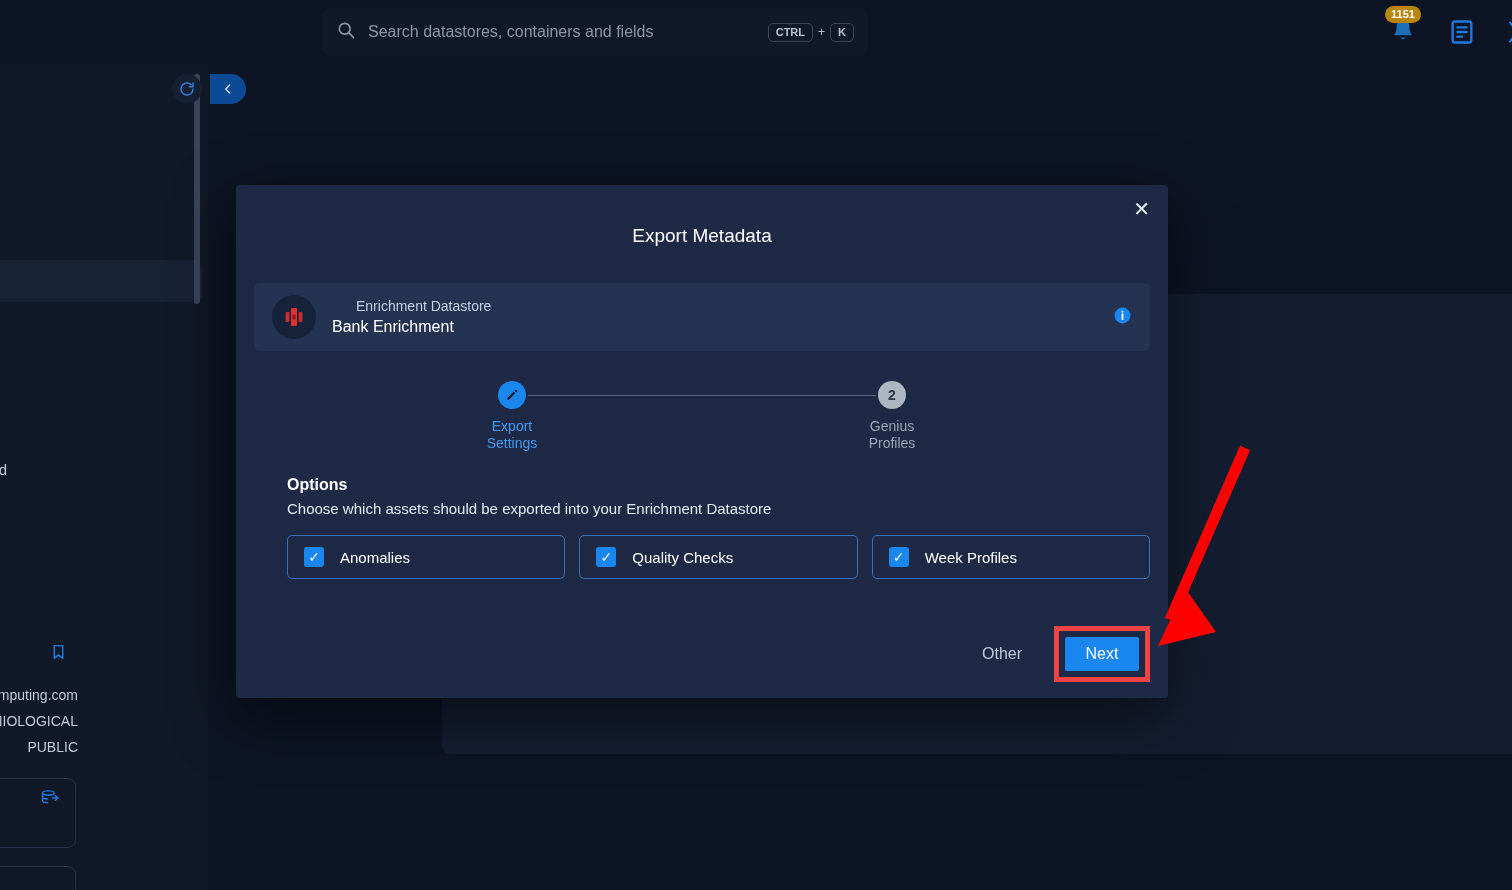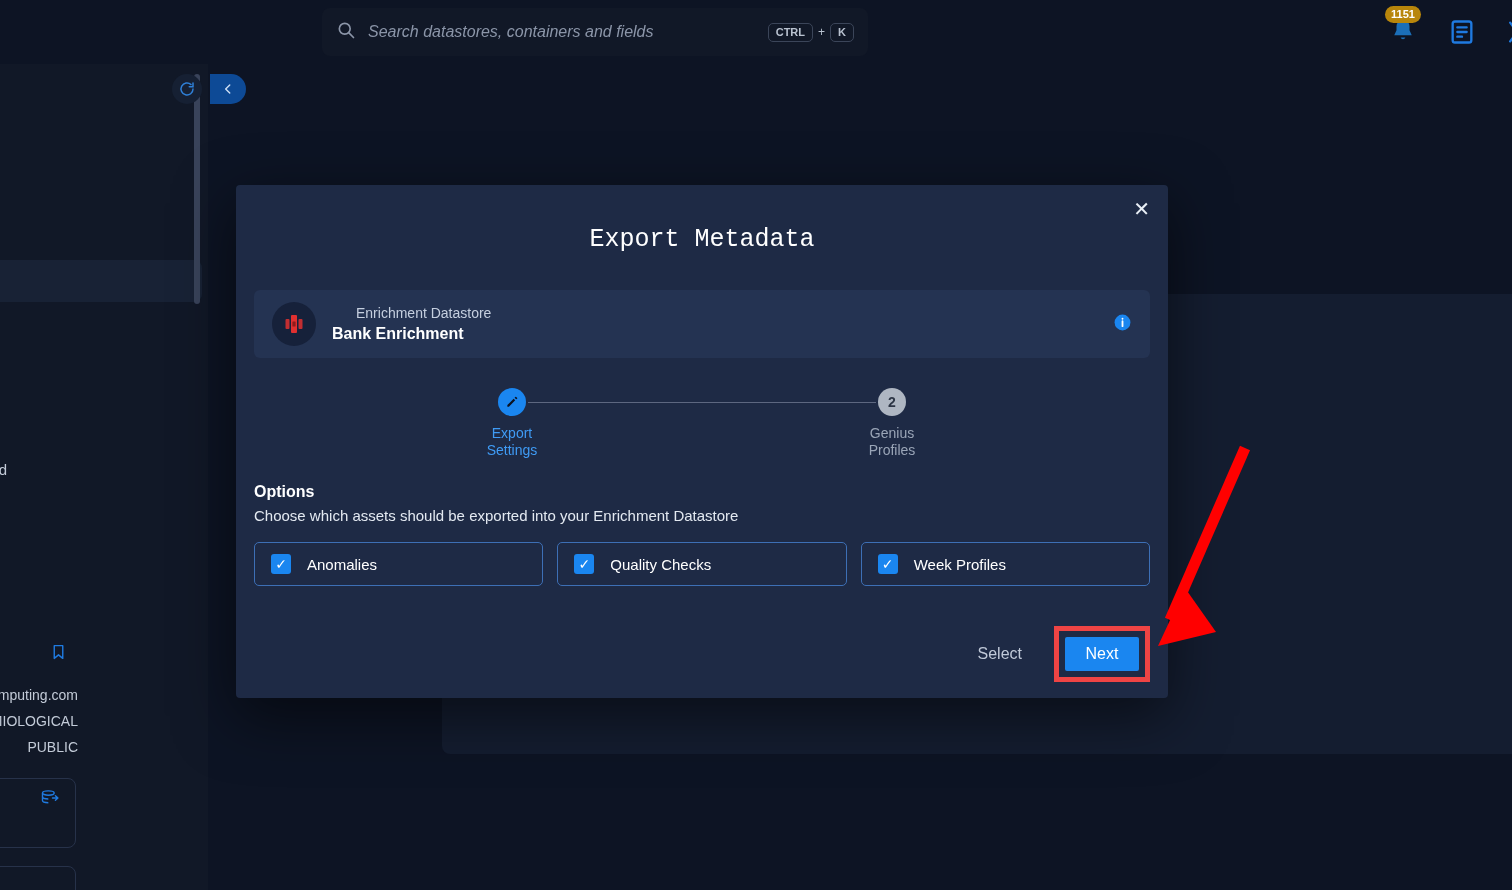--- a/index.html
+++ b/index.html
@@ -14,21 +14,21 @@
   
   .topbar {
     position: absolute; top: 0; left: 0; width: 1512px; height: 64px;
     background: #0d1424; z-index: 5;
   }
   .searchbox {
     position: absolute; left: 322px; top: 8px; width: 546px; height: 48px;
     background: #111827; border-radius: 8px;
     display: flex; align-items: center; padding: 0 14px; gap: 12px;
   }
-  .search-ph { color: #8b95a8; font-size: 16px; flex: 1; font-style: italic; }
+  .search-ph { color: #8b95a8; font-size: 16px; flex: 1; }
   .kbd-wrap { display: flex; align-items: center; gap: 5px; }
   .kbd {
     border: 1px solid #3b4559; border-radius: 5px; color: #b9c2d0;
     font-size: 11px; font-weight: bold; padding: 3px 7px; line-height: 1;
   }
   .kbd-plus { color: #b9c2d0; font-size: 12px; }
 
   .bell-wrap { position: absolute; left: 1388px; top: 16px; width: 34px; height: 34px; }
   .badge {
     position: absolute; left: -3px; top: -10px;
@@ -186,53 +186,53 @@
   .modal {
     position: absolute; left: 236px; top: 185px; width: 932px; height: 513px;
     background: #1e2a45; border-radius: 4px; z-index: 20;
     box-shadow: 0 18px 60px rgba(0,0,0,.55);
   }
   .modal-close {
     position: absolute; right: 18px; top: 14px; color: #eaf0f7;
     font-size: 20px; line-height: 1; cursor: pointer;
   }
   .modal-title {
-    text-align: center; color: #ffffff; font-size: 25px; padding-top: 40px; font-family: Liberation Mono, monospace;
+    text-align: center; color: #ffffff; font-size: 19px; padding-top: 40px;
   }
   .ds-row {
     margin: 36px 18px 0 18px; height: 68px; background: #243352; border-radius: 6px;
     display: flex; align-items: center; padding: 0 18px; gap: 16px;
   }
   .ds-row-avatar {
     width: 44px; height: 44px; border-radius: 50%; background: #16213a;
     display: flex; align-items: center; justify-content: center;
   }
   .ds-row-k { color: #c5cfdf; font-size: 14px; line-height: 20px; margin-left: 24px; }
-  .ds-row-v { color: #ffffff; font-size: 16px; font-weight: bold; line-height: 22px; }
+  .ds-row-v { color: #ffffff; font-size: 16px; font-weight: normal; line-height: 22px; }
   .ds-row-info { margin-left: auto; }
 
   .stepper { position: relative; margin: 30px auto 0 auto; width: 520px; height: 76px; }
   .step { position: absolute; top: 0; width: 140px; text-align: center; }
   .step.s1 { left: 0; }
   .step.s2 { right: 0; }
   .step-bubble {
     width: 28px; height: 28px; border-radius: 50%; margin: 0 auto;
     display: flex; align-items: center; justify-content: center;
     font-size: 14px; font-weight: bold;
   }
   .step-bubble.active { background: #1a86f0; color: #0c1220; }
   .step-bubble.idle { background: #aeb6c2; color: #2c3545; }
   .step-label { margin-top: 9px; font-size: 14px; line-height: 17px; }
   .step.s1 .step-label { color: #3f9bf5; }
   .step.s2 .step-label { color: #9aa5b7; }
   .step-line {
     position: absolute; left: 86px; right: 86px; top: 14px; height: 1px; background: #5d6780;
   }
 
-  .opts { padding: 16px 18px 16px 18px; }
+  .opts { padding: 16px 18px 16px 18px; margin-left: 33px; }
   .opts-h { color: #ffffff; font-size: 16px; font-weight: bold; line-height: 24px; }
   .opts-sub { color: #e3e9f1; font-size: 15px; line-height: 24px; }
   .opt-row { display: flex; gap: 14px; margin-top: 14px; }
   .opt {
     flex: 1; height: 44px; border: 1px solid #3d6fb5; border-radius: 5px;
     display: flex; align-items: center; gap: 16px; padding-left: 16px;
   }
   .cb {
     width: 20px; height: 20px; border-radius: 3px; background: #1a86f0;
     display: flex; align-items: center; justify-content: center;
@@ -547,21 +547,21 @@
             <div class="opt-lbl">Quality Checks</div>
           </div>
           <div class="opt">
             <div class="cb">✓</div>
             <div class="opt-lbl">Week Profiles</div>
           </div>
         </div>
     </div>
 
     <div class="footer">
-      <div class="btn-cancel">Select</div>
+      <div class="btn-cancel">Other</div>
       <div class="btn-next-wrap">
         <button class="btn-next">Next</button>
       </div>
     </div>
   </div>
 
   <svg class="arrow-layer">
     <defs>
       <marker id="ah" markerWidth="6" markerHeight="6" refX="3" refY="3" orient="auto">
         <path d="M0,0 L6,3 L0,6 z" fill="#ff0000"></path>

